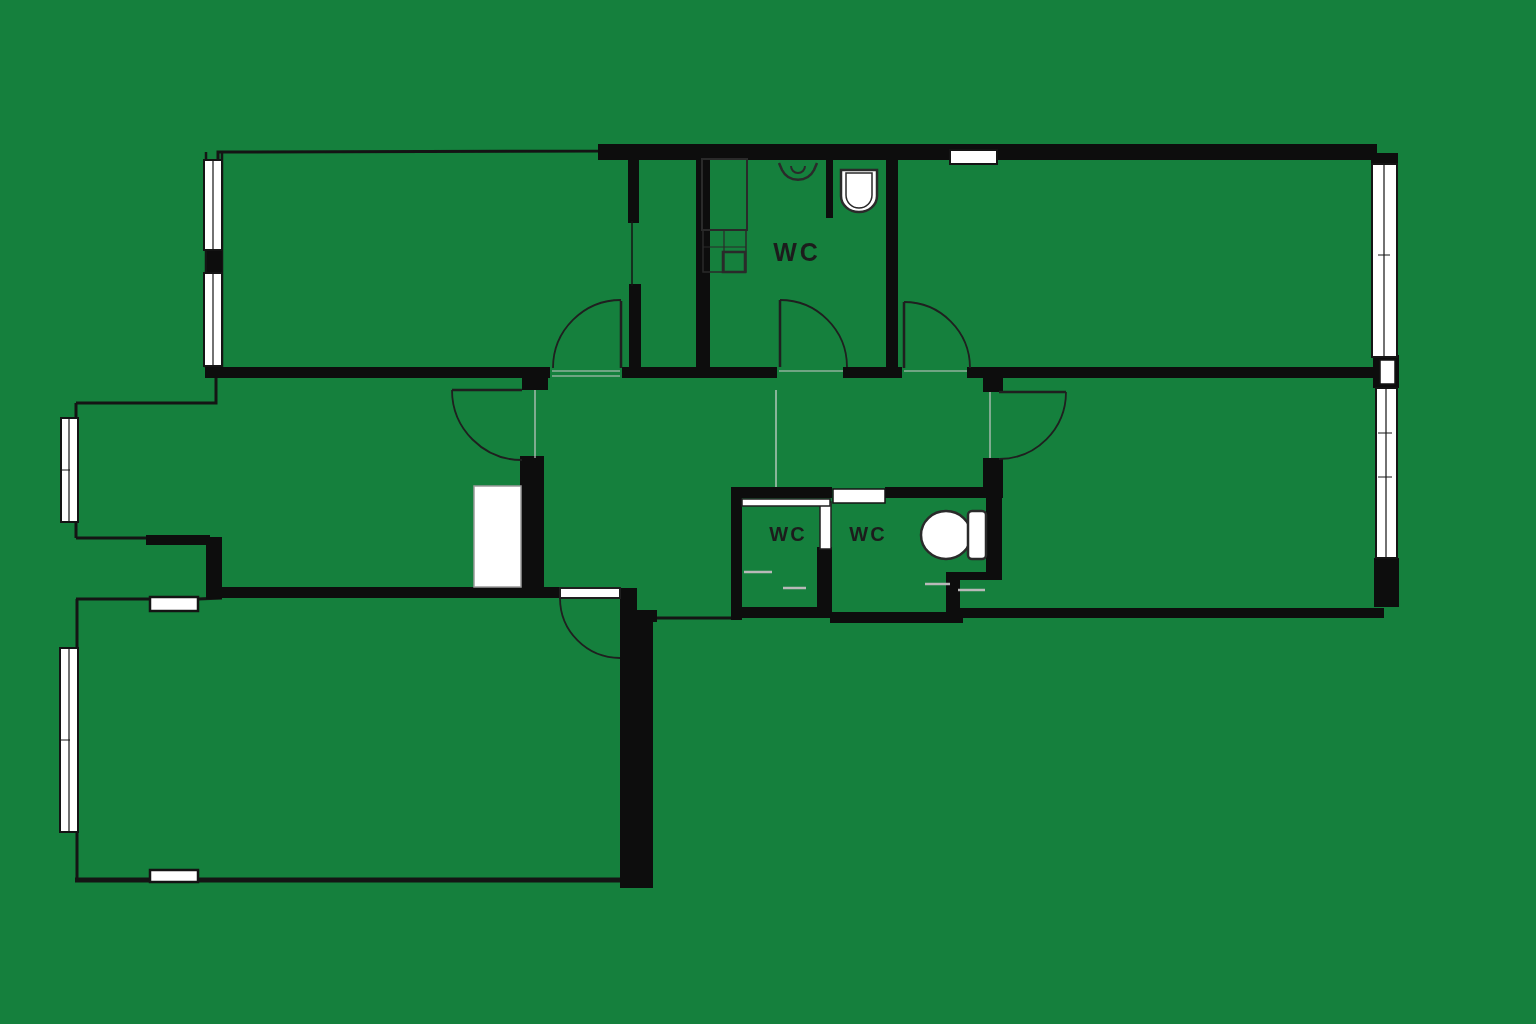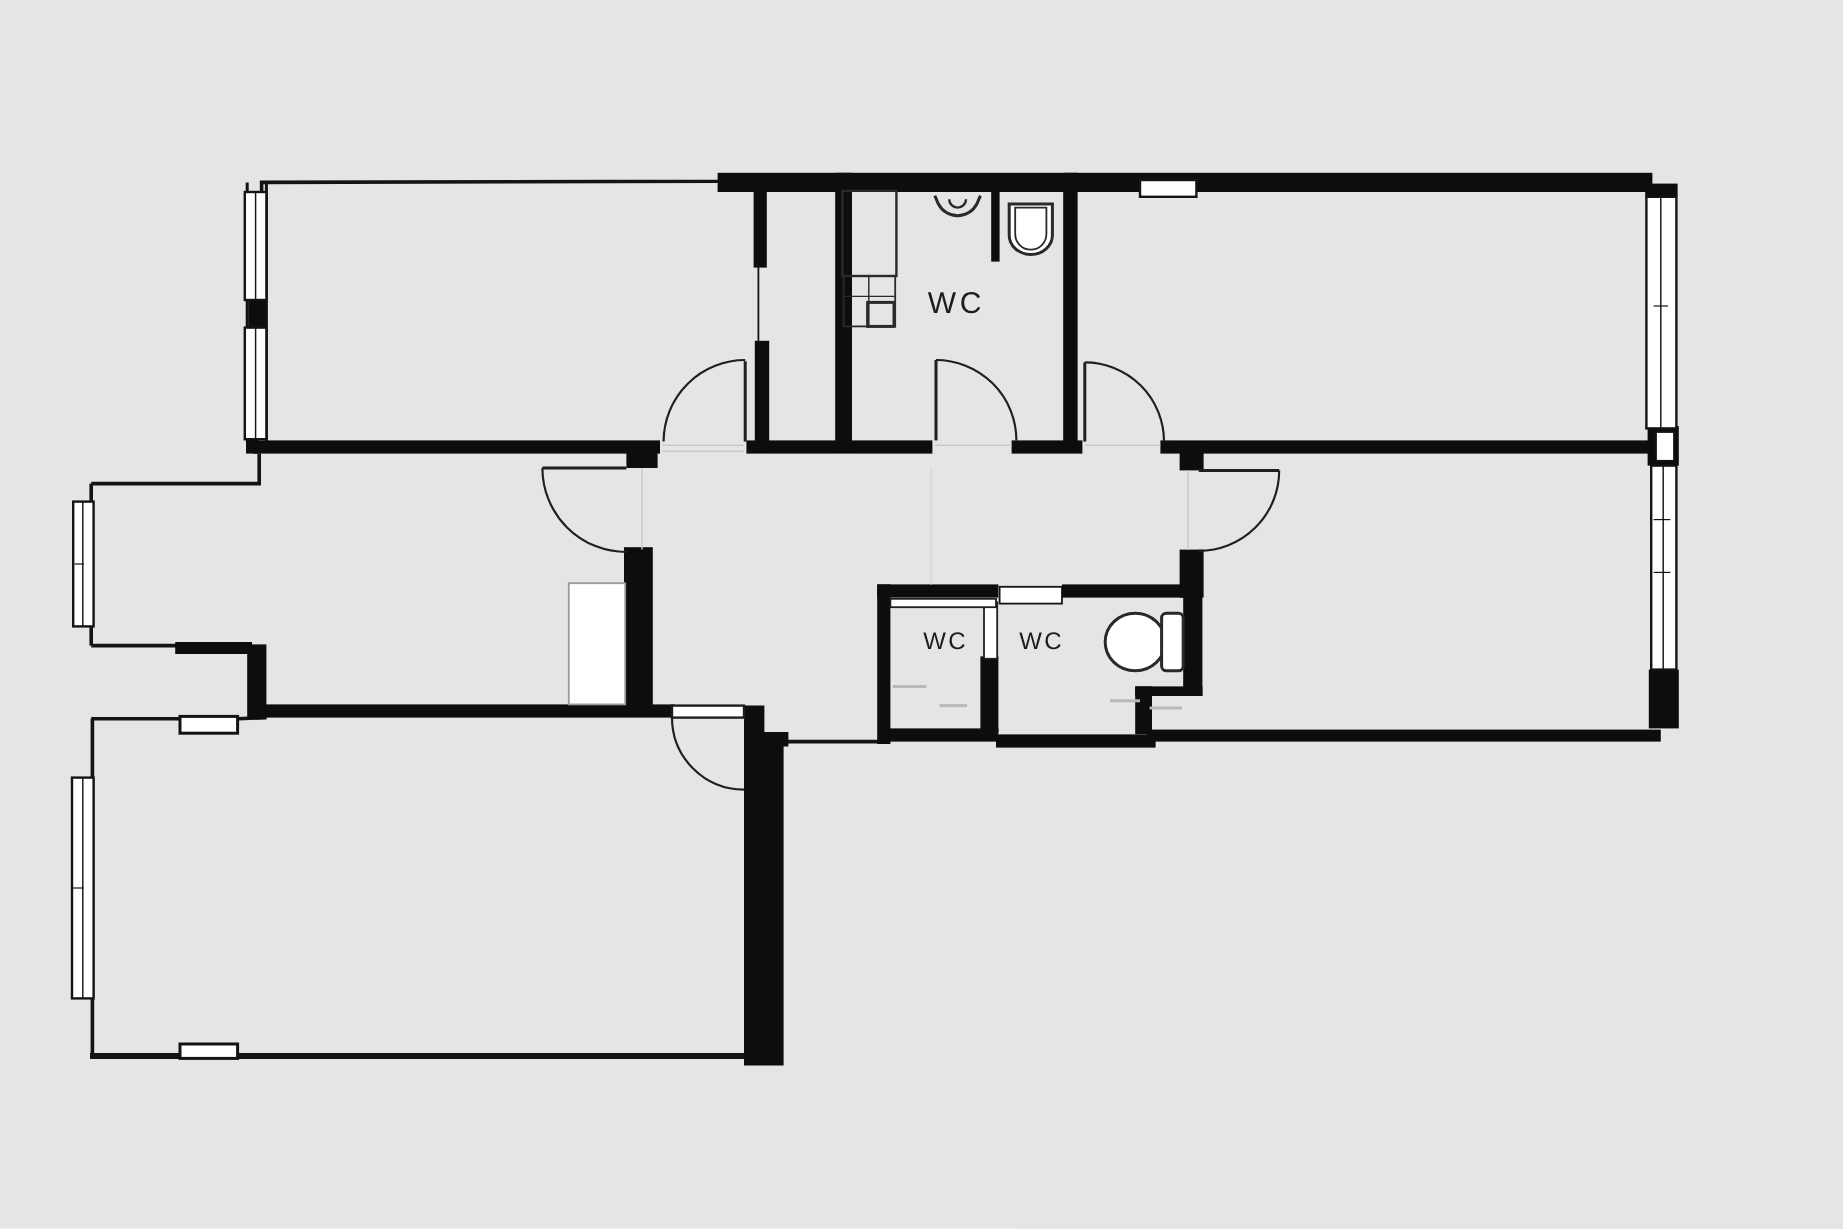--- a/index.html
+++ b/index.html
@@ -1,17 +1,17 @@
 <!DOCTYPE html>
 <html><head>
 <meta charset="utf-8">
 <style>
   html,body{margin:0;padding:0;background:#ffffff;}
-  .stage{position:relative;width:1536px;height:1024px;background:#e5e5e5;overflow:hidden;
-         font-family:"Liberation Sans", sans-serif;}
+  .stage{position:relative;width:1536px;height:1024px;background:#15803d;overflow:hidden;
+         font-family:"Liberation Sans", sans-serif;font-weight:bold;}
   svg{display:block;}
   text.room-label{font-family:"Liberation Sans", sans-serif;fill:#1c1c1c;}
   text.big{font-size:25px;letter-spacing:3px;}
   text.small{font-size:20px;letter-spacing:2px;}
 </style>
 </head>
 <body>
 
 <div class="stage">
 <svg width="1536" height="1024" viewBox="0 0 1536 1024">

